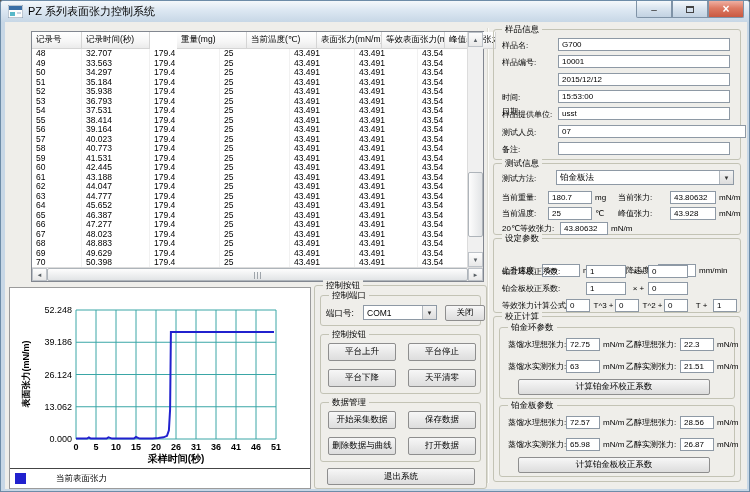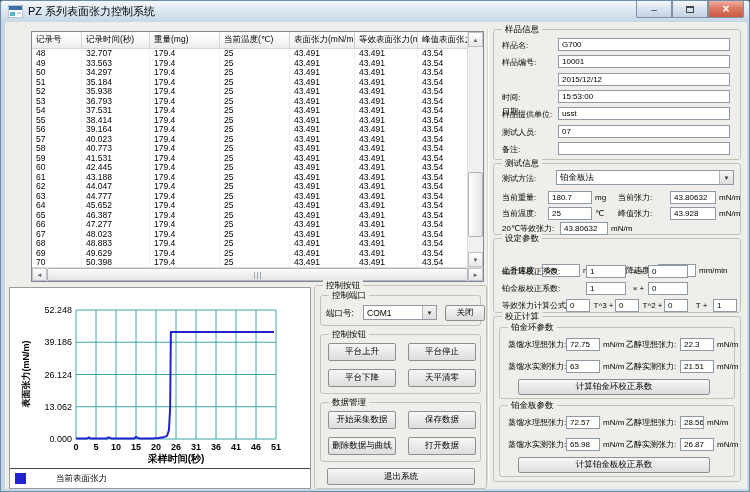--- a/index.html
+++ b/index.html
@@ -74,21 +74,21 @@
     </div>
   </div>
 
   <div class="client">
     <div class="divider"></div>
 
     <div class="listview">
       <div class="lv-header" id="lv-header">
           <div class="lv-hcell" style="width: 50px;">记录号</div>
           <div class="lv-hcell" style="width: 68px;">记录时间(秒)</div>
-          <div class="lv-hcell" style="width: 70px;">重量(mg)</div>
+          <div class="lv-hcell" style="width: 70px; margin-left: 27px;">重量(mg)</div>
           <div class="lv-hcell" style="width: 70px;">当前温度(℃)</div>
           <div class="lv-hcell" style="width: 65px;">表面张力(mN/m)</div>
           <div class="lv-hcell" style="width: 63px;">等效表面张力(mN/..</div>
           <div class="lv-hcell" style="width: 51px;">峰值表面张力(m</div>
         </div>
       <div class="lv-body" id="lv-body">
           <div class="lv-row">
             <div class="lv-cell" style="width: 50px;">48</div>
             <div class="lv-cell" style="width: 68px;">32.707</div>
             <div class="lv-cell" style="width: 70px;">179.4</div>
@@ -396,21 +396,21 @@
         <div class="tb" style="position: absolute; left: 64px; top: 8px; width: 172px;">G700</div>
         <span class="flabel" style="position: absolute; left: 8px; top: 27.3px;">样品编号:</span>
         <div class="tb" style="position: absolute; left: 64px; top: 25.3px; width: 172px;">10001</div>
         <span class="flabel" style="position: absolute; left: 8px; top: 44.6px; margin-top: 31px;">日期:</span>
         <div class="tb" style="position: absolute; left: 64px; top: 42.6px; width: 172px;">2015/12/12</div>
         <span class="flabel" style="position: absolute; left: 8px; top: 61.9px;">时间:</span>
         <div class="tb" style="position: absolute; left: 64px; top: 59.9px; width: 172px;">15:53:00</div>
         <span class="flabel" style="position: absolute; left: 8px; top: 79.2px;">样品提供单位:</span>
         <div class="tb" style="position: absolute; left: 64px; top: 77.2px; width: 172px;">usst</div>
         <span class="flabel" style="position: absolute; left: 8px; top: 96.5px;">测试人员:</span>
-        <div class="tb" style="position: absolute; left: 64px; top: 94.5px; width: 172px;">07</div>
+        <div class="tb" style="position: absolute; left: 64px; top: 94.5px; width: 188px;">07</div>
         <span class="flabel" style="position: absolute; left: 8px; top: 113.8px;">备注:</span>
         <div class="tb" style="position: absolute; left: 64px; top: 111.8px; width: 172px;"></div>
       </div>
 
     <div class="groupbox" style="left:488px;top:141px;width:248px;height:72px;" id="test-gb">
       <span class="gb-legend">测试信息</span>
       <span class="flabel" style="position:absolute;left:8px;top:9px;">测试方法:</span>
       <div class="combo" style="left:62px;top:6px;width:178px;">
         <span class="cval">铂金板法</span>
         <span class="carrow">▼</span>
@@ -494,21 +494,21 @@
           </div>
           <div class="btn" style="left: 18px; top: 51px; width: 192px; height: 16px;">计算铂金环校正系数</div>
         </div>
         <div class="groupbox" style="left: 5px; right: 5px; top: 88px; height: 72px;">
           <span class="gb-legend">铂金板参数</span>
           <div class="frow" style="top: 9px;">
             <span class="flabel" style="width: 58px;">蒸馏水理想张力:</span>
             <div class="tb" style="width: 34px; flex: 0 0 auto;">72.57</div>
             <span class="funit" style="width: 26px;">mN/m</span>
             <span class="flabel" style="width: 54px;">乙醇理想张力:</span>
-            <div class="tb" style="width: 24px; flex: 0 0 auto;">28.56</div>
+            <div class="tb" style="width: 34px; flex: 0 0 auto;">28.56</div>
             <span class="funit" style="width: 22px;">mN/m</span>
           </div>
           <div class="frow" style="top: 31px;">
             <span class="flabel" style="width: 58px;">蒸馏水实测张力:</span>
             <div class="tb" style="width: 34px; flex: 0 0 auto;">65.98</div>
             <span class="funit" style="width: 26px;">mN/m</span>
             <span class="flabel" style="width: 54px;">乙醇实测张力:</span>
             <div class="tb" style="width: 34px; flex: 0 0 auto;">26.87</div>
             <span class="funit" style="width: 22px;">mN/m</span>
           </div>

